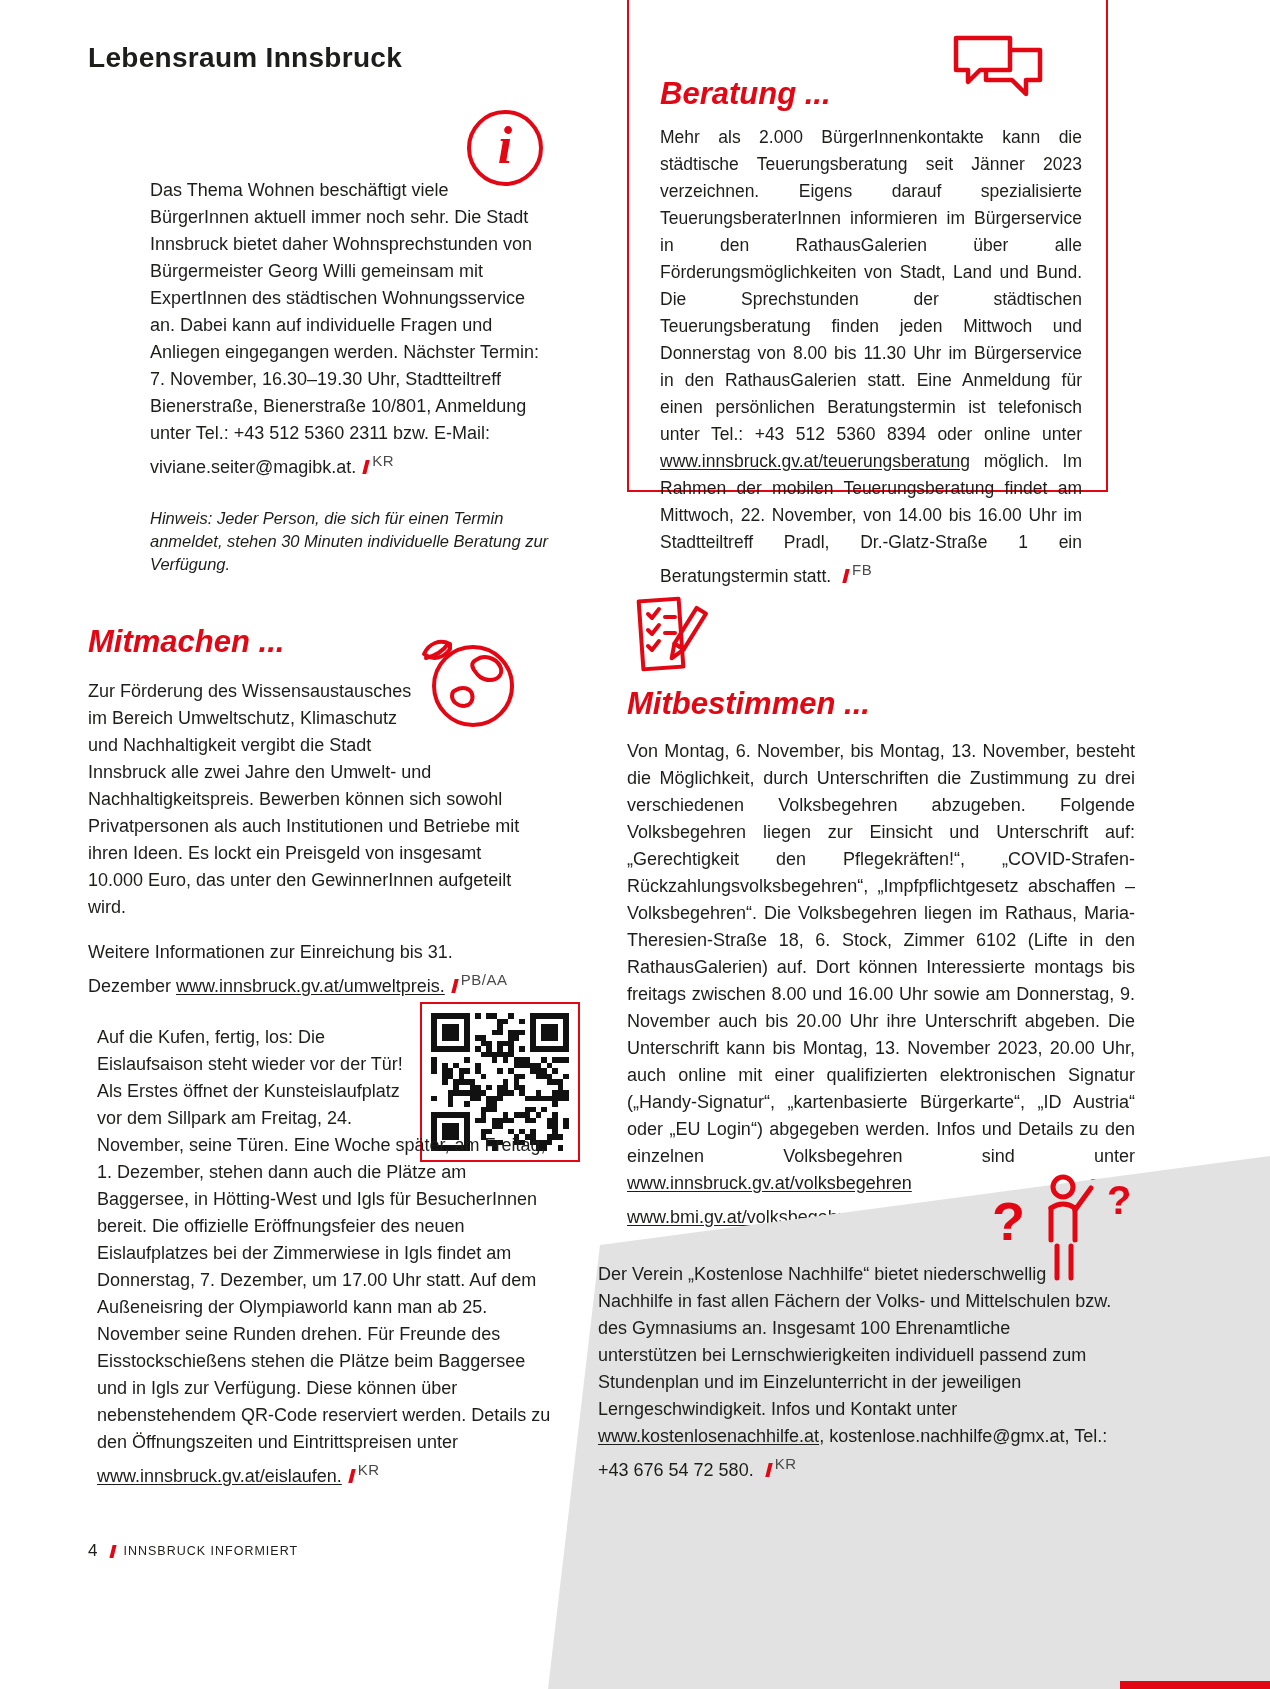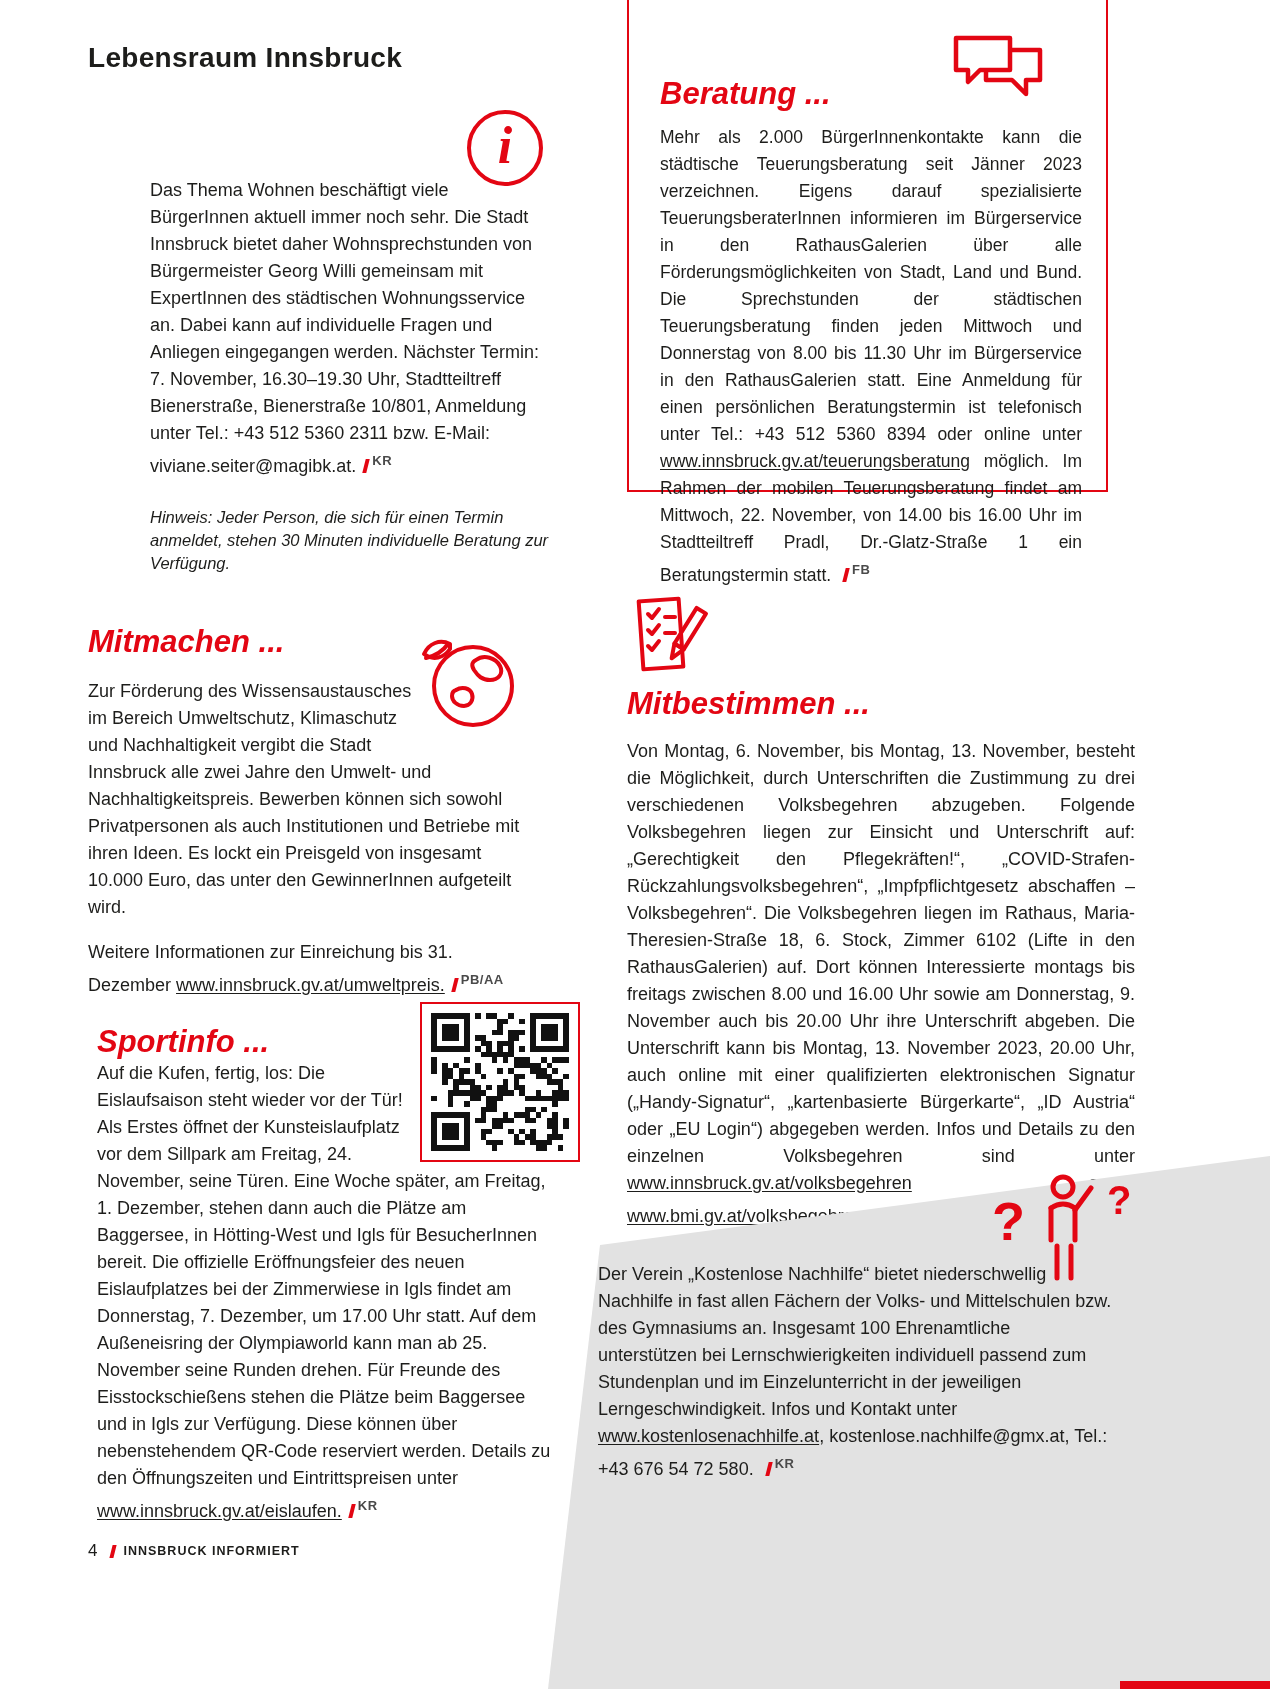--- a/index.html
+++ b/index.html
@@ -23,21 +23,21 @@
     white-space:nowrap;
   }
   .body-text{ font-size:18px; line-height:27px; color:var(--ink); }
   .inline-link{ text-decoration:underline; text-underline-offset:2px; color:inherit; cursor:pointer; }
   .credit{ white-space:nowrap; }
   .credit-bar{
     display:inline-block; width:4px; height:14px; background:var(--red);
     transform:skewX(-14deg); margin:0 4px 0 8px; vertical-align:-1px;
   }
   .credit-initials{
-    font-size:13px; font-weight:bold; color:#4a4a4a; vertical-align:7px; letter-spacing:.5px;
+    font-size:15px; font-weight:normal; color:#4a4a4a; vertical-align:7px; letter-spacing:.5px;
   }
 
   
   .sec-sprechstunden{ position:absolute; left:150px; top:163px; width:402px; }
   .sec-sprechstunden .body-text{ margin-top:14px; }
   .sec-sprechstunden .note{
     margin-top:26px; width:412px; font-style:italic; font-size:16.5px; line-height:23px;
   }
   .info-icon{
     position:absolute; left:467px; top:110px; width:76px; height:76px;
@@ -105,21 +105,21 @@
   .sec-nachhilfe{ position:absolute; left:598px; top:1253px; width:516px; }
   .sec-nachhilfe .article-title{ margin-left:29px; }
   .sec-nachhilfe .body-text{ margin-top:8px; }
 
   
   .footer{
     position:absolute; left:88px; top:1541px;
     display:flex; align-items:center;
   }
   .footer .page-num{ font-size:17px; }
-  .footer .brand{ font-size:12.5px; font-weight:bold; letter-spacing:1px; }
+  .footer .brand{ font-size:12.5px; font-weight:normal; letter-spacing:1px; }
   .footer .credit-bar{ height:13px; margin:0 8px 0 14px; }
 
   .bottom-strip{
     position:absolute; left:1120px; top:1681px; width:150px; height:8px; background:var(--red);
   }
 </style>
 </head>
 <body>
 
 <div class="page">
@@ -463,21 +463,20 @@
         <rect x="4" y="24" width="1" height="1"></rect>
         <rect x="5" y="24" width="1" height="1"></rect>
         <rect x="6" y="24" width="1" height="1"></rect>
         <rect x="11" y="24" width="1" height="1"></rect>
         <rect x="19" y="24" width="1" height="1"></rect>
         <rect x="20" y="24" width="1" height="1"></rect>
         <rect x="23" y="24" width="1" height="1"></rect>
       </svg>
   </div>
   <section class="sec-sportinfo">
-    <h2 class="article-title">Sportinfo ...</h2>
     <p class="body-text"><span class="sp-spacer"></span><span>Auf die Kufen, fertig, los: Die Eislaufsaison steht wieder vor der Tür! Als Erstes öffnet der Kunsteislaufplatz vor dem Sillpark am Freitag, 24. November, seine Türen. Eine Woche später, am Freitag, 1. Dezember, stehen dann auch die Plätze am Baggersee, in Hötting-West und Igls für BesucherInnen bereit. Die offizielle Eröffnungsfeier des neuen Eislaufplatzes bei der Zimmerwiese in Igls findet am Donnerstag, 7. Dezember, um 17.00 Uhr statt. Auf dem Außeneisring der Olympiaworld kann man ab 25. November seine Runden drehen. Für Freunde des Eisstockschießens stehen die Plätze beim Baggersee und in Igls zur Verfügung. Diese können über nebenstehendem QR-Code reserviert werden. Details zu den Öffnungszeiten und Eintrittspreisen unter </span><span class="inline-link">www.innsbruck.gv.at/eislaufen.</span><span class="credit"><span class="credit-bar"></span><span class="credit-initials">KR</span></span></p>
   </section>
 
   <div class="gray-shape"></div>
 
   <div class="questions-group">
     <span class="qmark-big">?</span>
     <svg width="66" height="120" viewBox="0 0 66 120" fill="none">
       <g stroke="#e30613" stroke-width="5" stroke-linecap="round" stroke-linejoin="round">
         <circle cx="30" cy="15" r="10"></circle>

